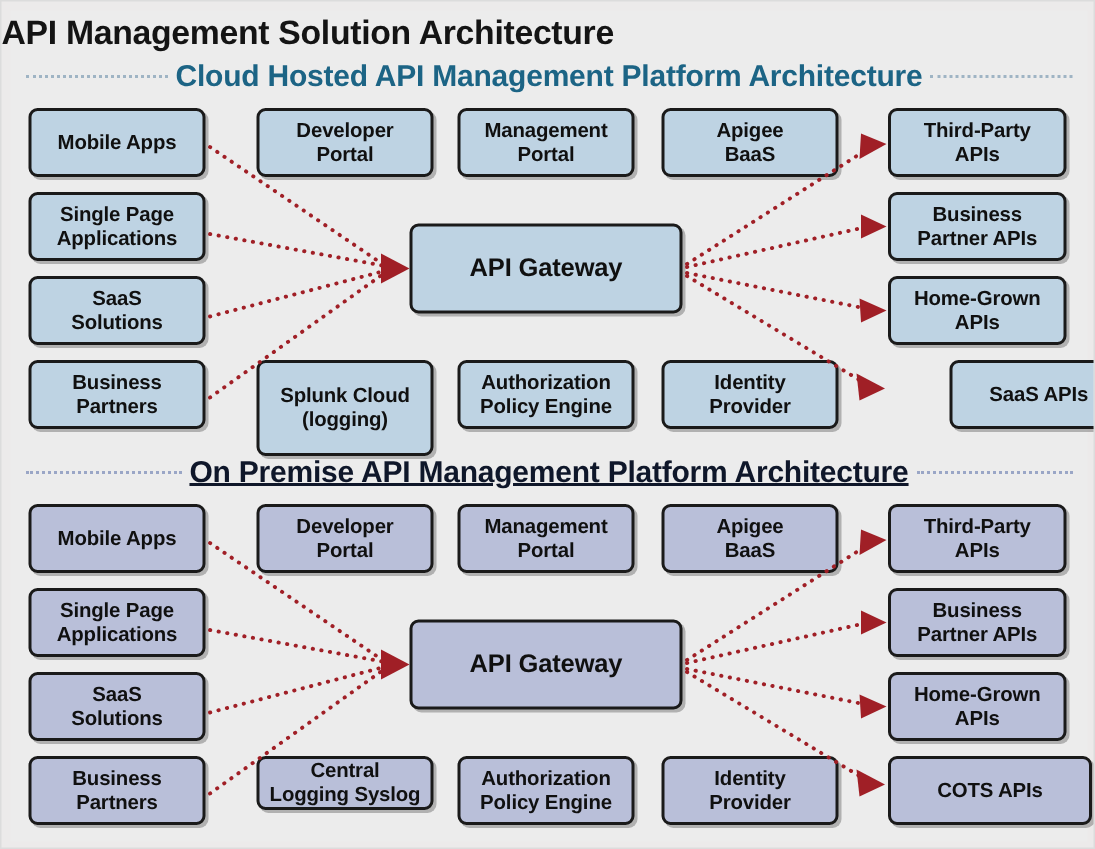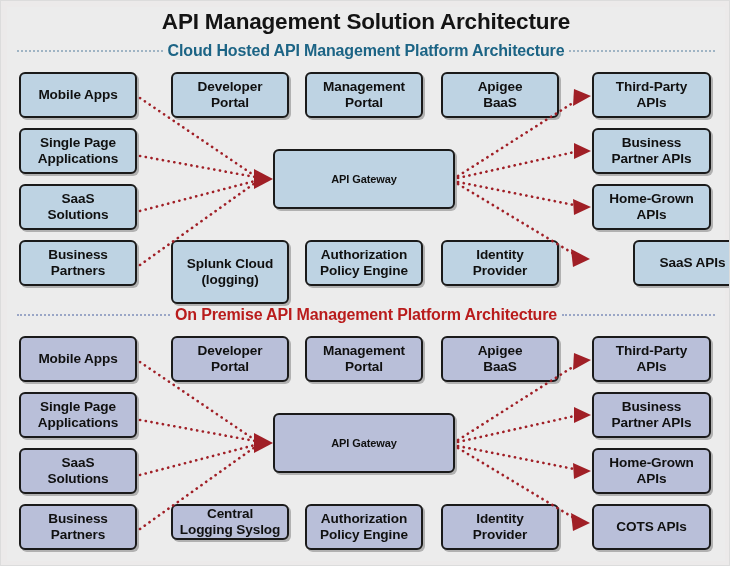--- a/index.html
+++ b/index.html
@@ -28,21 +28,20 @@
     background: #ececec;
     box-sizing: border-box;
   }
 
   
   .main-title {
     position: absolute;
     left: 0;
     top: 8px;
     width: 730px;
-    text-align: center;
     font-size: 22.5px;
     font-weight: bold;
     color: #141414;
     letter-spacing: -0.2px;
     line-height: 26px;
   }
 
   
   .section-header {
     position: absolute;
@@ -53,28 +52,28 @@
     gap: 5px;
     height: 20px;
   }
   .section-header .rule {
     flex: 1 1 auto;
     height: 0;
     border-top: 2px dotted #9aa8bd;
   }
   .section-header .label {
     flex: 0 0 auto;
-    font-size: 16px;
+    font-size: 20px;
     font-weight: bold;
     white-space: nowrap;
     letter-spacing: -0.15px;
   }
   .hdr-cloud .label { color: #1c6485; }
   .hdr-cloud .rule  { border-top-color: #9fb4c4; }
-  .hdr-onprem .label { color: #b91c1c; }
+  .hdr-onprem .label { color: #0f172a; text-decoration: underline; }
   .hdr-onprem .rule  { border-top-color: #9aa6c6; }
 
   
   .node {
     position: absolute;
     box-sizing: border-box;
     border: 2px solid #1a1a1a;
     border-radius: 6px;
     display: flex;
     align-items: center;
@@ -82,21 +81,21 @@
     text-align: center;
     font-size: 13.6px;
     font-weight: bold;
     color: #101010;
     line-height: 16.5px;
     letter-spacing: -0.1px;
     box-shadow: 2px 2px 0 rgba(40,40,40,0.30);
   }
   .cloud .node { background: #bed3e3; }
   .onprem .node { background: #b9bfd9; }
-  .node.gateway { font-size: 11px; }
+  .node.gateway { font-size: 17px; }
 
   
   .arrows {
     position: absolute;
     left: 0;
     top: 0;
     width: 730px;
     height: 566px;
     pointer-events: none;
   }
@@ -223,21 +222,21 @@
 
     <div class="node" style="left:591px; top:335px; width:119px; height:46px;">
       <span>Third-Party<br>APIs</span>
     </div>
     <div class="node" style="left:591px; top:391px; width:119px; height:46px;">
       <span>Business<br>Partner APIs</span>
     </div>
     <div class="node" style="left:591px; top:447px; width:119px; height:46px;">
       <span>Home-Grown<br>APIs</span>
     </div>
-    <div class="node" style="left:591px; top:503px; width:119px; height:46px;">
+    <div class="node" style="left:591px; top:503px; width:136px; height:46px;">
       <span>COTS APIs</span>
     </div>
   </div>
 
   <svg class="arrows" viewBox="0 0 730 566">
 
     <g>
       <line class="arrow-line" x1="139" y1="97" x2="254" y2="175"></line>
       <line class="arrow-line" x1="139" y1="155" x2="254" y2="176"></line>
       <line class="arrow-line" x1="139" y1="210" x2="254" y2="180"></line>

